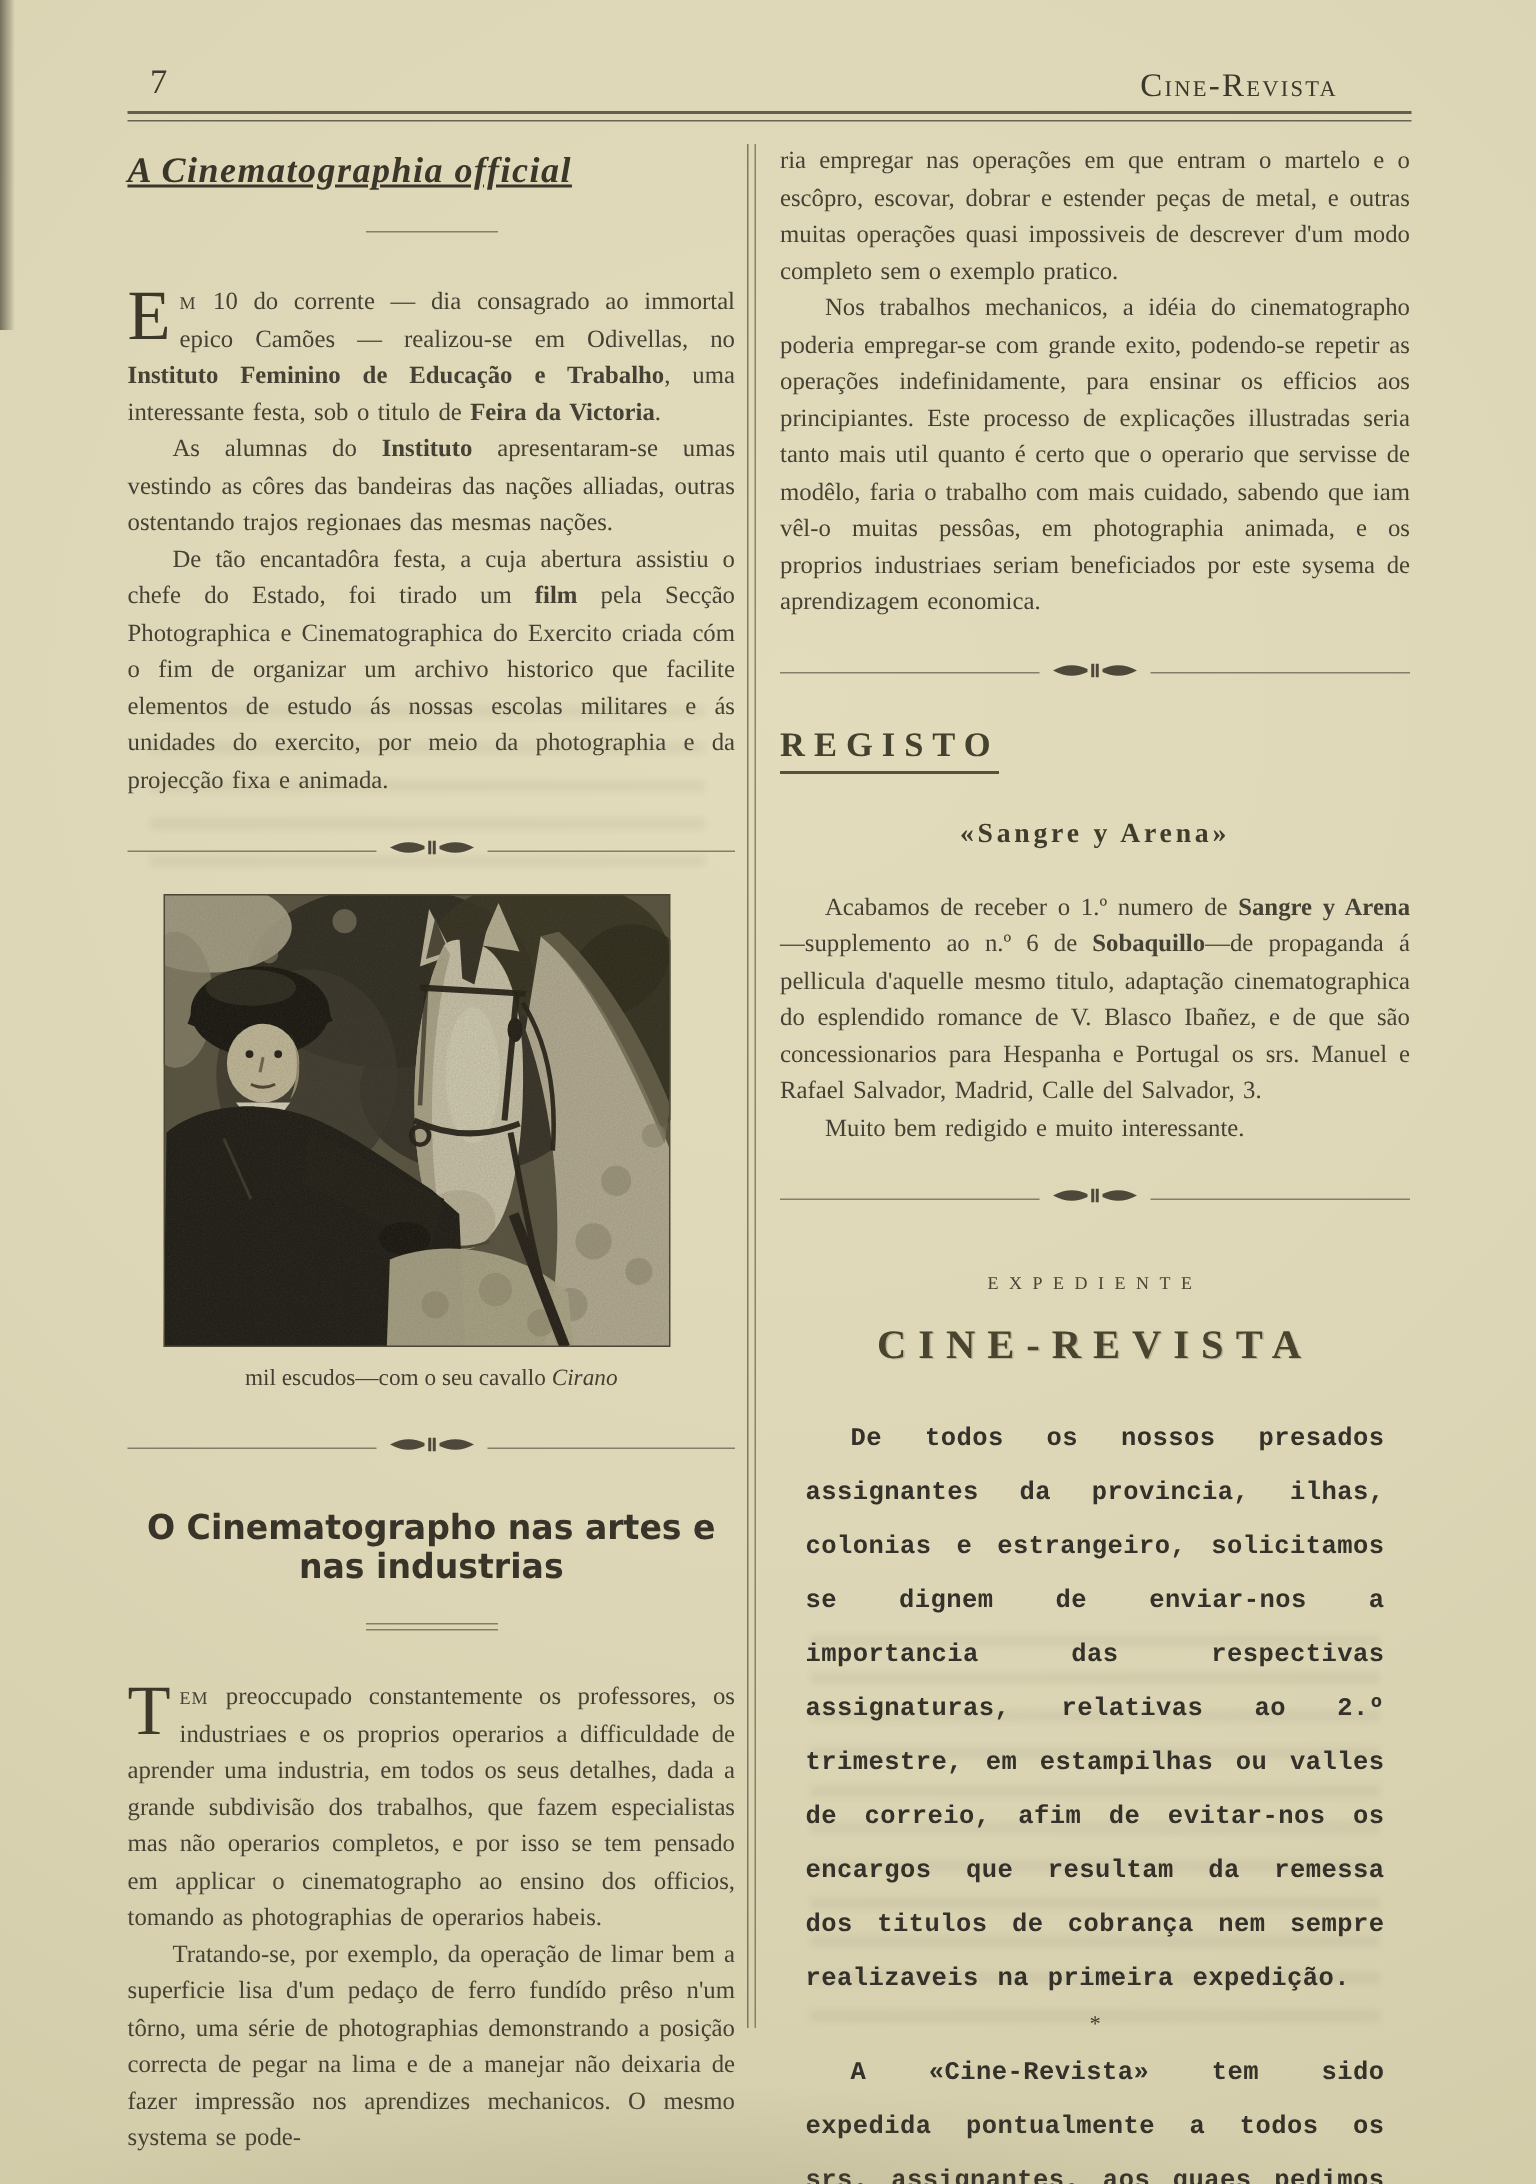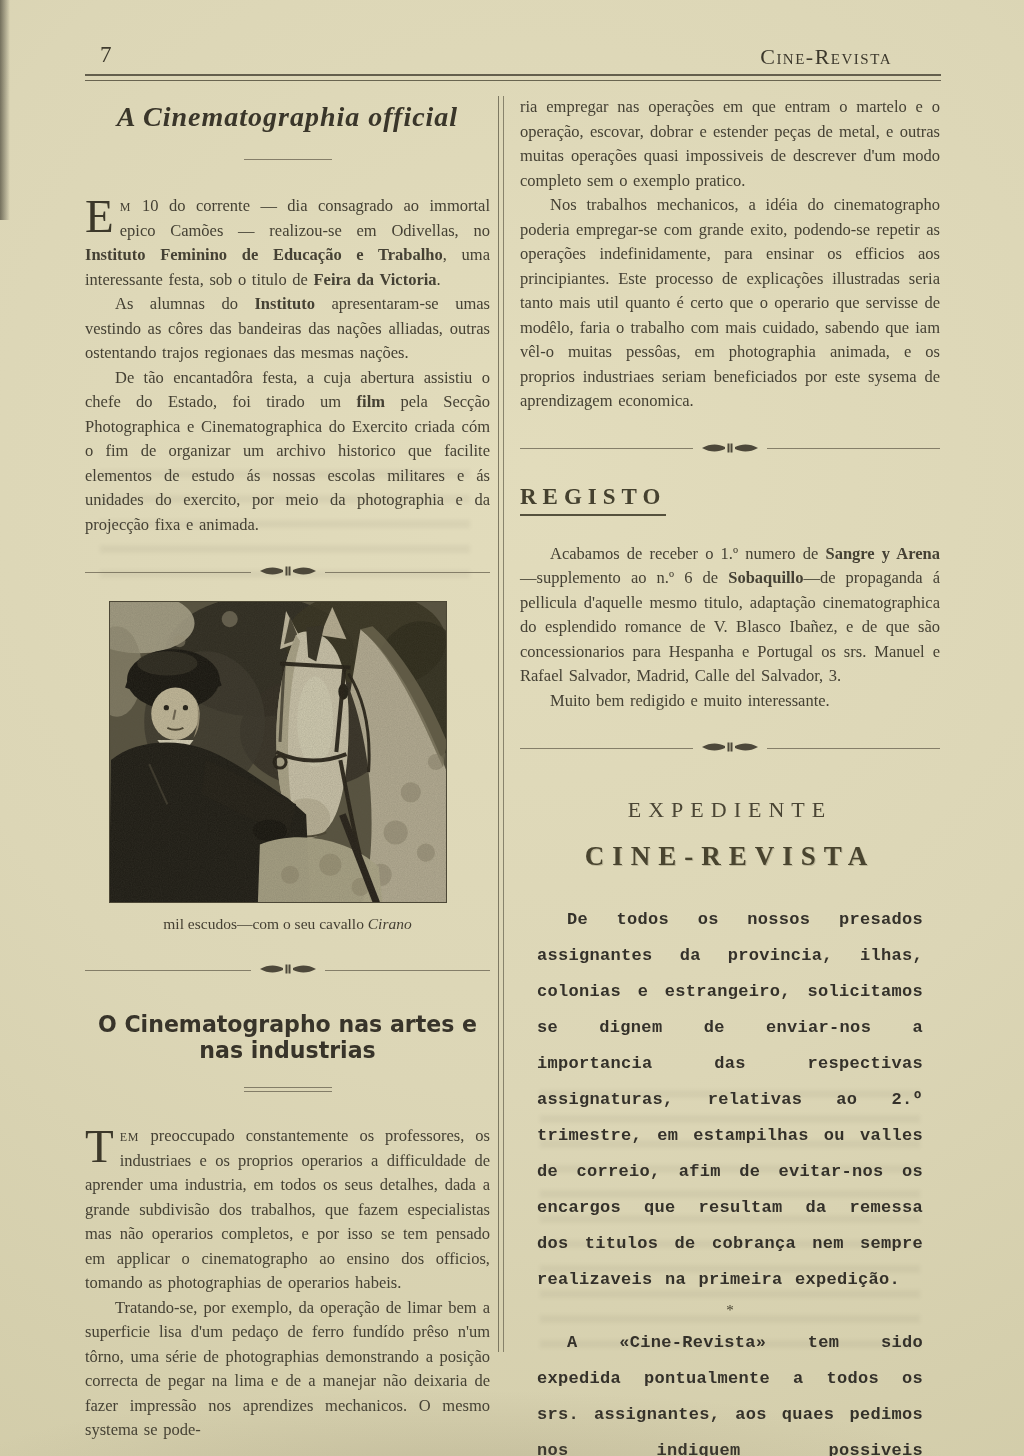--- a/index.html
+++ b/index.html
@@ -40,22 +40,22 @@
 
   .body{font-size:16.5px;line-height:24.5px;text-align:justify;margin:0;
     color:#454134;word-spacing:1.5px;}
   .indent{text-indent:30px;}
 
   .seg-bi{font-weight:bold;}
   .seg-i{font-style:italic;}
   .seg-sc{font-variant:small-caps;letter-spacing:.6px;}
   .seg-dc{float:left;font-size:47px;line-height:40px;padding:2px 6px 0 0;color:#3c382a;}
 
-  .art1-title{margin:6px 0 0;text-align:center;font-style:italic;font-weight:bold;
-    font-size:28px;letter-spacing:1px;color:#3a362a;}
+  .art1-title{margin:6px 0 0;text-align:left;font-style:italic;font-weight:bold;
+    font-size:24px;letter-spacing:1px;color:#3a362a;text-decoration:underline;}
   .short-rule{width:88px;height:2px;border-top:1.5px solid #6e6855;margin:26px auto 0;opacity:.8;}
   .p-first{margin-top:32px;}
 
   .orn-divider{display:flex;align-items:center;gap:8px;margin-top:26px;}
   .orn-divider::before,.orn-divider::after{content:"";flex:1;border-top:1px solid #6e6855;opacity:.8;}
 
   .hippico-title{margin:34px 0 0;text-align:center;font-family:"DejaVu Sans",sans-serif;
     font-weight:400;font-size:25px;color:#514b3d;letter-spacing:.5px;}
 
   .photo{margin:20px 0 0 24px;width:338px;height:302px;padding:0;}
@@ -65,21 +65,21 @@
   .art2-title{margin:32px 0 0;text-align:center;font-family:"DejaVu Sans",sans-serif;
     font-weight:bold;font-size:23px;color:#38342a;transform:scaleX(.96);}
   .double-rule{width:88px;height:3px;border-top:1px solid #6e6855;border-bottom:1px solid #6e6855;
     margin:24px auto 0;opacity:.8;}
 
   .registo{display:inline-block;margin:26px 0 0;font-weight:bold;font-size:23px;
     letter-spacing:6px;color:#45412f;border-bottom:2px solid #55513d;padding-bottom:4px;}
   .sangre{margin:30px 0 0;text-align:center;font-weight:bold;font-size:18.5px;
     letter-spacing:2.5px;color:#403c2c;}
 
-  .expediente{margin:40px 0 0;text-align:center;font-weight:normal;font-size:22px;
+  .expediente{margin:40px 0 0;text-align:center;font-weight:normal;font-size:12px;
     letter-spacing:7px;color:#4a4534;}
   .da{margin-top:24px;text-align:center;font-size:12px;letter-spacing:4px;color:#4a4534;}
   .brand{margin-top:18px;text-align:center;font-weight:bold;font-size:27px;
     letter-spacing:8px;color:#49442f;text-shadow:1px 1px 0 rgba(90,84,60,.25);}
 
   .boldp{margin:30px 17px 0;font-family:Liberation Mono, monospace;font-weight:bold;
     font-size:17px;line-height:36px;letter-spacing:.3px;word-spacing:2px;
     text-align:justify;text-indent:30px;color:#34312a;}
   .star{margin:4px 60px 0 0;text-align:center;font-size:15px;color:#45412f;padding-left:60px;}
   .boldp.second{margin-top:6px;}
@@ -217,37 +217,38 @@
     </div>
 
     <h2 class="art2-title">O Cinematographo nas artes e nas industrias</h2>
     <div class="double-rule"></div>
 
     <p class="body p-first"><span class="seg-dc">T</span><span class="seg-sc">em </span><span>preoccupado constantemente os professores, os industriaes e os proprios operarios a difficuldade de aprender uma industria, em todos os seus detalhes, dada a grande subdivisão dos trabalhos, que fazem especialistas mas não operarios completos, e por isso se tem pensado em applicar o cinematographo ao ensino dos officios, tomando as photographias de operarios habeis.</span></p>
     <p class="body indent">Tratando-se, por exemplo, da operação de limar bem a superficie lisa d'um pedaço de ferro fundído prêso n'um tôrno, uma série de photographias demonstrando a posição correcta de pegar na lima e de a manejar não deixaria de fazer impressão nos aprendizes mechanicos. O mesmo systema se pode-</p>
   </section>
 
   <section class="col col-right">
-    <p class="body">ria empregar nas operações em que entram o martelo e o operação, escovar, dobrar e estender peças de metal, e outras muitas operações quasi impossiveis de descrever d'um modo completo sem o exemplo pratico.</p>
+    <p class="body">ria empregar nas operações em que entram o martelo e o escôpro, escovar, dobrar e estender peças de metal, e outras muitas operações quasi impossiveis de descrever d'um modo completo sem o exemplo pratico.</p>
     <p class="body indent">Nos trabalhos mechanicos, a idéia do cinematographo poderia empregar-se com grande exito, podendo-se repetir as operações indefinidamente, para ensinar os efficios aos principiantes. Este processo de explicações illustradas seria tanto mais util quanto é certo que o operario que servisse de modêlo, faria o trabalho com mais cuidado, sabendo que iam vêl-o muitas pessôas, em photographia animada, e os proprios industriaes seriam beneficiados por este sysema de aprendizagem economica.</p>
 
     <div class="orn-divider">
       <span>
         <svg width="58" height="12" viewBox="0 0 58 12">
             <g fill="#4d483a">
           <path d="M1,6 C9,1.5 17,1.5 24,5 L24,7 C17,10.5 9,10.5 1,6 Z"></path>
           <rect x="26.5" y="1.5" width="2" height="9"></rect>
               <rect x="29.5" y="1.5" width="2" height="9"></rect>
           <path d="M57,6 C49,1.5 41,1.5 34,5 L34,7 C41,10.5 49,10.5 57,6 Z"></path>
         </g>
           </svg>
       </span>
     </div>
 
     <h2 class="registo">REGISTO</h2>
+    <h3 class="sangre">«Sangre y Arena»</h3>
 
     <p class="body indent p-first" style="margin-top:26px"><span>Acabamos de receber o 1.º numero de </span><span class="seg-bi">Sangre y Arena</span><span>—supplemento ao n.º 6 de </span><span class="seg-bi">Sobaquillo</span><span>—de propaganda á pellicula d'aquelle mesmo titulo, adaptação cinematographica do esplendido romance de V. Blasco Ibañez, e de que são concessionarios para Hespanha e Portugal os srs. Manuel e Rafael Salvador, Madrid, Calle del Salvador, 3.</span></p>
     <p class="body indent">Muito bem redigido e muito interessante.</p>
 
     <div class="orn-divider">
       <span>
         <svg width="58" height="12" viewBox="0 0 58 12">
             <g fill="#4d483a">
           <path d="M1,6 C9,1.5 17,1.5 24,5 L24,7 C17,10.5 9,10.5 1,6 Z"></path>
           <rect x="26.5" y="1.5" width="2" height="9"></rect>

